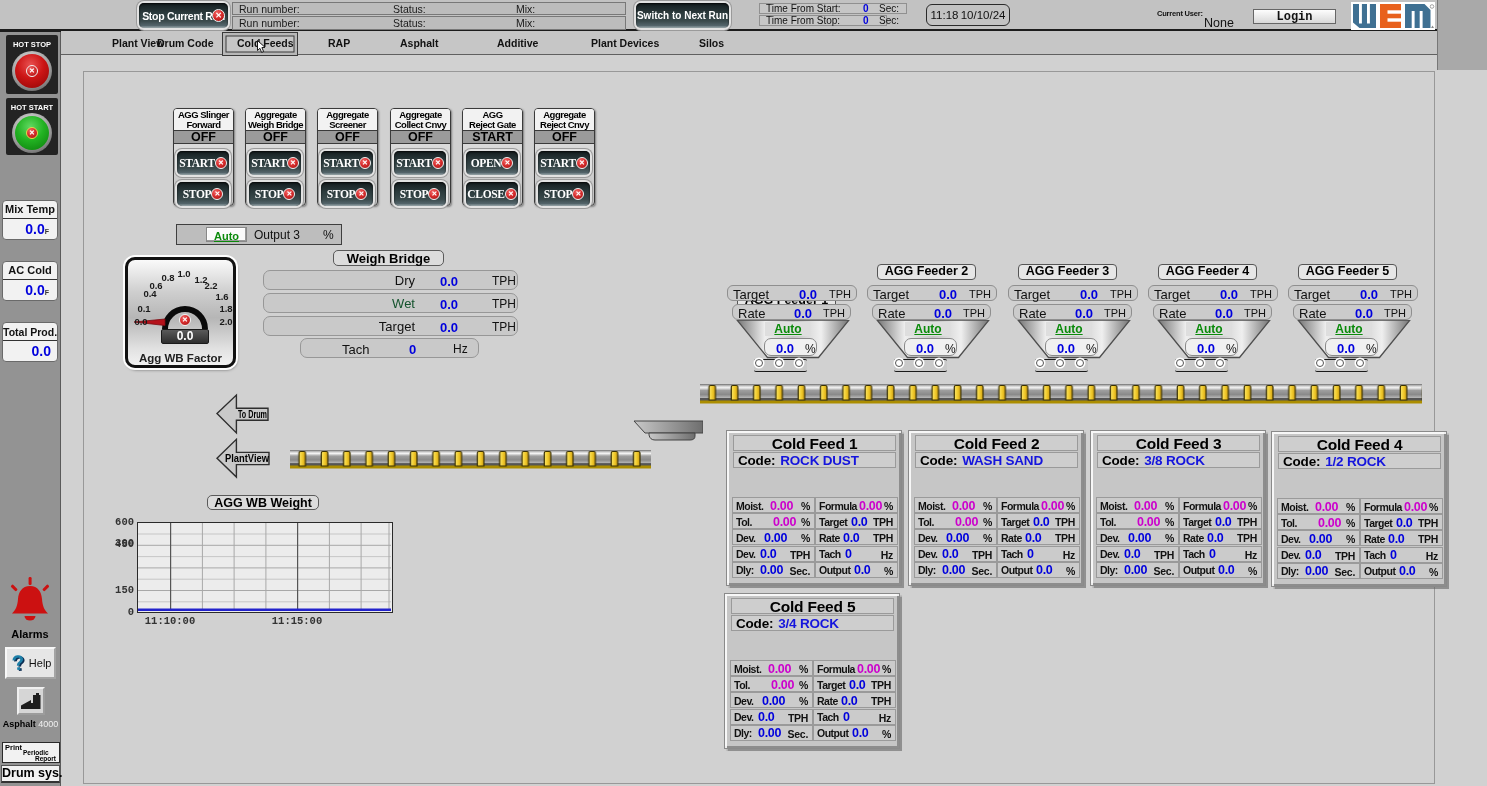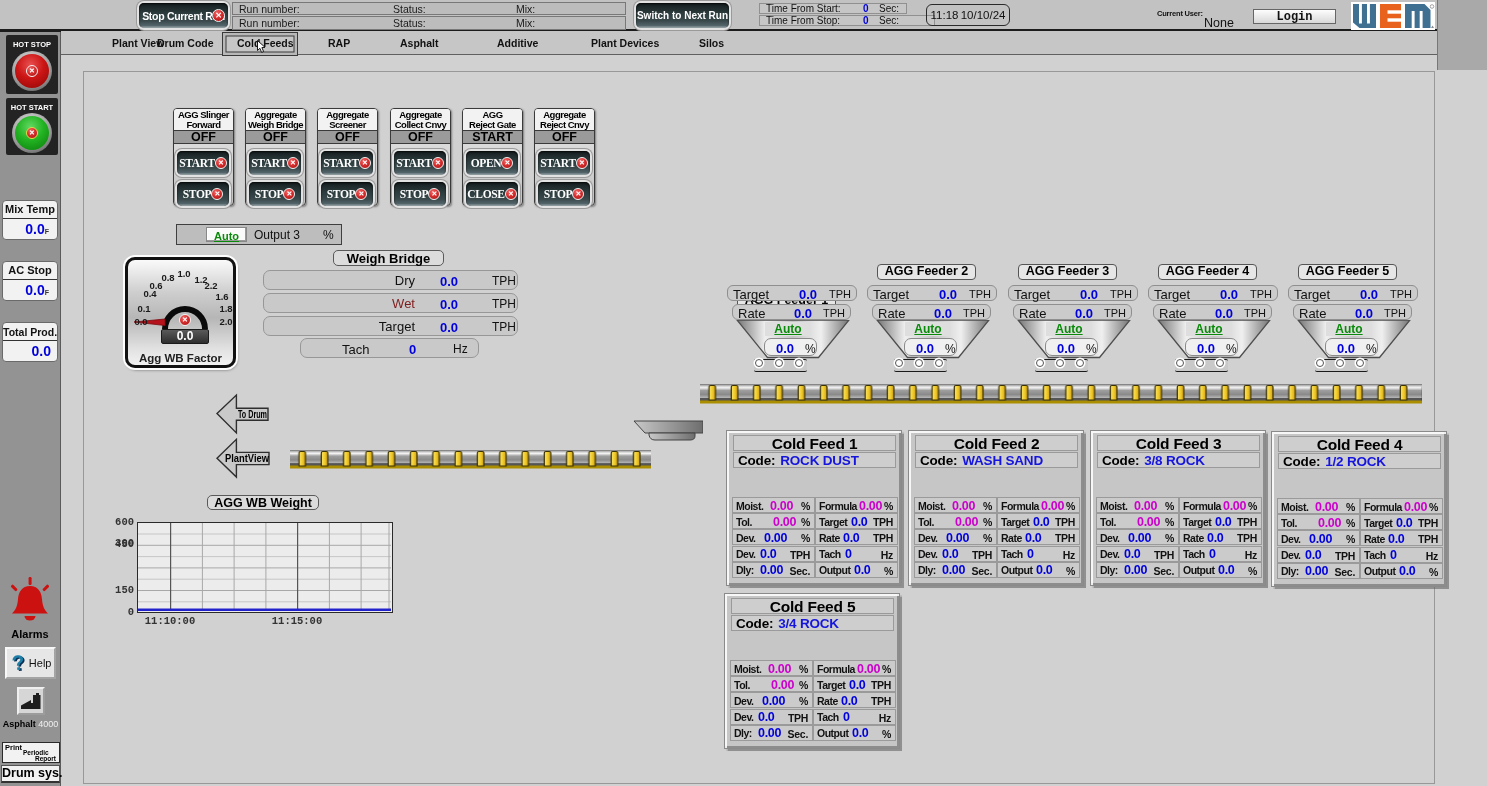--- a/index.html
+++ b/index.html
@@ -44,21 +44,21 @@
 </div>
 
 <div class="abs db" style="left:636px;top:3px;width:93px;height:25px;font-size:10px;">Switch to Next Run</div>
 
 <div class="abs" style="left:759px;top:3px;width:148px;height:23px;">
   <div class="abs" style="left:0;top:0;width:148px;height:11px;background:#c6c6c6;border:1px solid #909090;font-size:10px;color:#111;">
     <span class="abs" style="left:6px;top:-1px;">Time From Start:</span>
       <span class="abs blue" style="left:103px;top:-1px;">0</span>
       <span class="abs" style="left:119px;top:-1px;">Sec:</span>
   </div>
-  <div class="abs" style="left:0;top:12px;width:176px;height:11px;background:#c6c6c6;border:1px solid #909090;font-size:10px;color:#111;">
+  <div class="abs" style="left:0;top:12px;width:128px;height:11px;background:#c6c6c6;border:1px solid #909090;font-size:10px;color:#111;">
     <span class="abs" style="left:6px;top:-1px;">Time From Stop:</span>
       <span class="abs blue" style="left:103px;top:-1px;">0</span>
       <span class="abs" style="left:119px;top:-1px;">Sec:</span>
   </div>
 </div>
 
 <div class="abs" style="left:926px;top:4px;width:84px;height:22px;border:1.5px solid #2a2a2a;border-radius:6px;display:flex;align-items:center;justify-content:center;font-size:11.5px;color:#111;">11:18 10/10/24</div>
 
 <span class="abs b" style="left:1157px;top:9px;font-size:7.5px;color:#111;letter-spacing:-0.2px;">Current User:</span>
 <span class="abs" style="left:1204px;top:16px;font-size:12.5px;color:#111;">None</span>
@@ -113,21 +113,21 @@
   <div class="abs" style="left:9px;top:18px;width:34px;height:34px;border-radius:50%;background:radial-gradient(circle at 45% 32%,#62d862 0%,#22b322 45%,#0a7a0a 100%);display:flex;align-items:center;justify-content:center;">
     <span class="xi" style="width:12px;height:12px;font-size:7px;border-width:1px;border-color:#e8d44a;">✕</span>
   </div>
 </div>
 
 <div class="abs" style="left:2px;top:200px;width:56px;height:40px;background:#f2f2f2;border:1px solid #6a6a6a;border-radius:4px;overflow:hidden;">
   <div style="height:18px;border-bottom:1.5px solid #333;text-align:center;font-size:11px;font-weight:bold;color:#111;padding-top:2px;">Mix Temp</div>
   <div style="text-align:right;padding:1px 8px 0 0;"><span class="blue" style="font-size:14px;">0.0</span><span style="font-size:7px;color:#333;font-weight:bold;">F</span></div>
 </div>
 <div class="abs" style="left:2px;top:261px;width:56px;height:40px;background:#f2f2f2;border:1px solid #6a6a6a;border-radius:4px;overflow:hidden;">
-  <div style="height:18px;border-bottom:1.5px solid #333;text-align:center;font-size:11px;font-weight:bold;color:#111;padding-top:2px;">AC Stop</div>
+  <div style="height:18px;border-bottom:1.5px solid #333;text-align:center;font-size:11px;font-weight:bold;color:#111;padding-top:2px;">AC Cold</div>
   <div style="text-align:right;padding:1px 8px 0 0;"><span class="blue" style="font-size:14px;">0.0</span><span style="font-size:7px;color:#333;font-weight:bold;">F</span></div>
 </div>
 <div class="abs" style="left:2px;top:322px;width:56px;height:40px;background:#f2f2f2;border:1px solid #6a6a6a;border-radius:4px;overflow:hidden;">
   <div style="height:18px;border-bottom:1.5px solid #333;text-align:center;font-size:10.5px;font-weight:bold;color:#111;padding-top:2.5px;white-space:nowrap;">Total Prod.</div>
   <div style="text-align:right;padding:1px 6px 0 0;"><span class="blue" style="font-size:14px;">0.0</span></div>
 </div>
 
 <svg class="abs" style="left:7px;top:577px;" width="46" height="50" viewBox="0 0 46 50">
   <g fill="#cc1111">
     <rect x="21.6" y="0" width="3" height="8" rx="1.2"></rect>
@@ -240,21 +240,21 @@
   <div class="abs" style="left:0;top:92px;width:105px;text-align:center;font-size:11.5px;line-height:12px;font-weight:bold;color:#222;">Agg WB Factor</div>
 </div>
 
 <div class="abs titlebox" style="left:333px;top:250px;width:111px;height:16px;font-size:13px;">Weigh Bridge</div>
 <div class="abs bar" style="left:263px;top:270px;width:255px;height:20px;">
   <span class="abs" style="right:102px;top:2px;font-size:13px;color:#111;">Dry</span>
   <span class="abs blue" style="left:176px;top:2.5px;font-size:13px;">0.0</span>
   <span class="abs" style="left:228px;top:2.5px;font-size:12px;color:#111;">TPH</span>
 </div>
 <div class="abs bar" style="left:263px;top:293px;width:255px;height:20px;">
-  <span class="abs" style="right:102px;top:2px;font-size:13px;color:#7f1d1d;">Wet</span>
+  <span class="abs" style="right:102px;top:2px;font-size:13px;color:#14532d;">Wet</span>
   <span class="abs blue" style="left:176px;top:2.5px;font-size:13px;">0.0</span>
   <span class="abs" style="left:228px;top:2.5px;font-size:12px;color:#111;">TPH</span>
 </div>
 <div class="abs bar" style="left:263px;top:316px;width:255px;height:20px;">
   <span class="abs" style="right:102px;top:2px;font-size:13px;color:#111;">Target</span>
   <span class="abs blue" style="left:176px;top:2.5px;font-size:13px;">0.0</span>
   <span class="abs" style="left:228px;top:2.5px;font-size:12px;color:#111;">TPH</span>
 </div>
 <div class="abs bar" style="left:300px;top:338px;width:179px;height:20px;">
   <span class="abs" style="left:41px;top:2.5px;font-size:13px;color:#111;">Tach</span>

